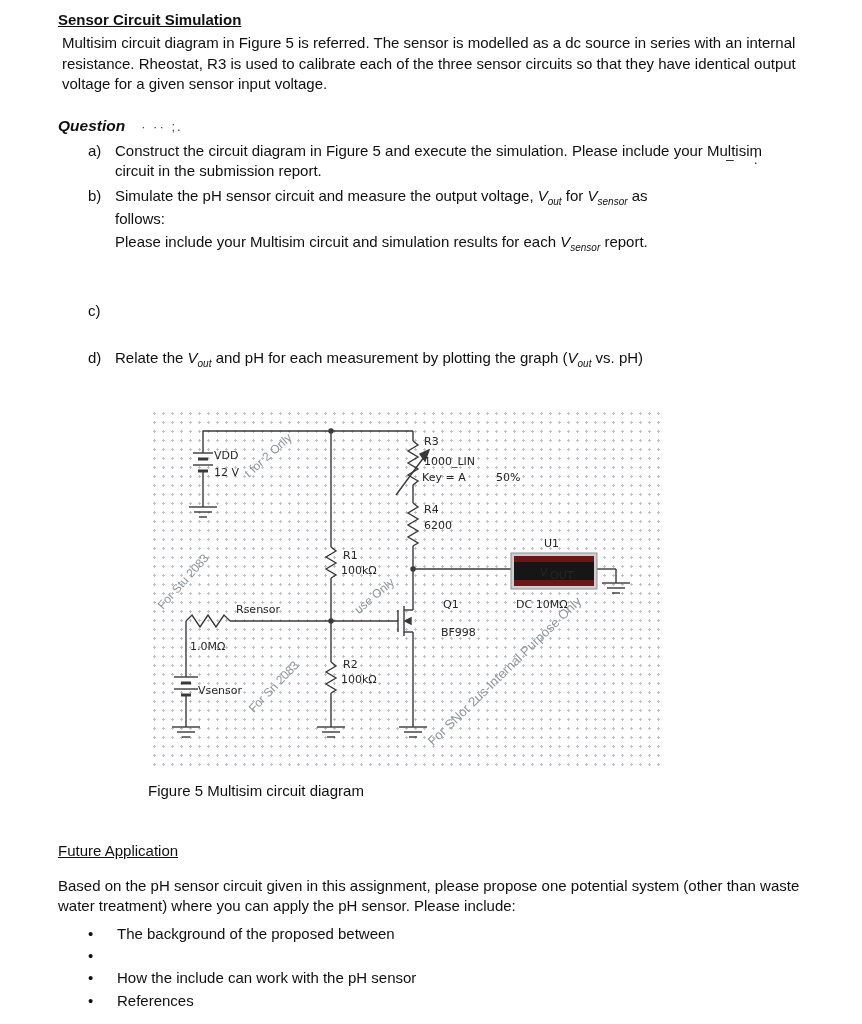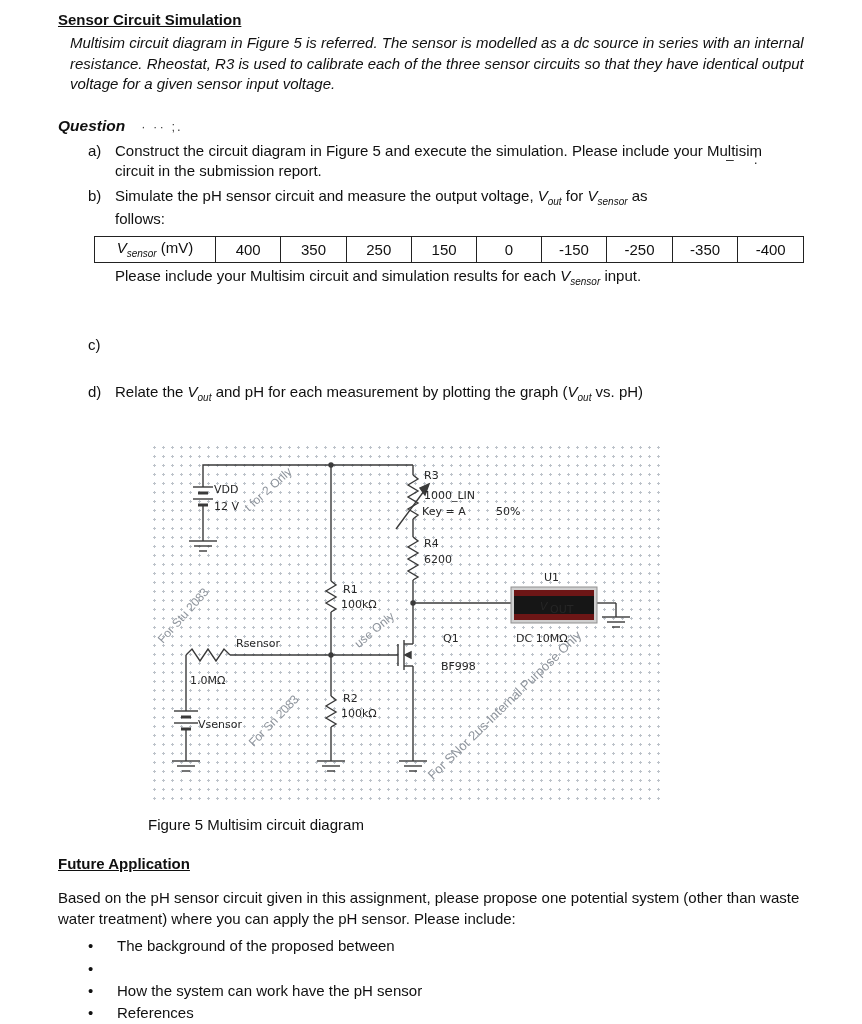--- a/index.html
+++ b/index.html
@@ -1,19 +1,19 @@
 <!DOCTYPE html>
 <html><head>
 <meta charset="utf-8">
 <style>
   html,body{margin:0;padding:0;background:#ffffff;}
   body{width:862px;height:1024px;font-family:"Liberation Sans",sans-serif;color:#101010;}
   .page{position:relative;width:862px;height:1024px;box-sizing:border-box;padding:10px 58px 8px 58px;font-size:15px;line-height:1.36;}
   .title{font-size:15px;font-weight:bold;text-decoration:underline;margin:0;}
-  .intro{margin:3px 0 0 12px;max-width:746px;font-style:italic;}
+  .intro{margin:3px 0 0 4px;max-width:746px;}
   .qhead{margin-top:20px;font-weight:bold;font-style:italic;font-size:15.5px;}
   .smudge{color:#444;font-weight:normal;font-style:normal;margin-left:16px;letter-spacing:2px;font-size:13px;}
   .qitem{display:flex;margin:5px 0 0 30px;}
   .qlabel{width:27px;flex:none;}
   .qtext{max-width:676px;}
   i.v{font-style:italic;}
   sub.vs{font-size:10px;font-style:italic;}
   .vtable{border-collapse:collapse;margin:7px 0 3px 36px;}
   .vtable td{border:1px solid #222;text-align:center;padding:1px 5px;height:20px;font-size:15px;white-space:nowrap;}
   .vtable td.head{width:112px;}
@@ -22,21 +22,21 @@
   .gap-c{margin-top:46px;}
   .gap-d{margin-top:27px;}
   .artifact{position:absolute;left:726px;top:150px;color:#333;letter-spacing:8px;font-size:14px;}
   .figwrap{position:relative;width:516px;height:362px;margin:36px 0 0 90px;overflow:hidden;
            background-image:radial-gradient(circle,#bcc2c9 1px,rgba(0,0,0,0) 1.3px);
            background-size:9px 9px;background-position:2px 2px;}
   .wm{position:absolute;color:#8e949c;white-space:nowrap;transform-origin:0 0;font-size:12px;}
   svg.circ{position:absolute;left:0;top:0;}
   svg.circ text{font-family:"DejaVu Sans",sans-serif;font-size:11px;fill:#262626;}
   .caption{width:516px;margin:12px 0 0 90px;text-align:left;}
-  .fa-title{margin-top:19px;font-weight:bold;text-decoration:underline;}
+  .fa-title{margin-top:40px;font-weight:normal;text-decoration:underline;}
   .fa-body{margin-top:14px;max-width:750px;}
   .bullets{margin-top:7px;}
   .bullet{display:flex;margin:2px 0 0 30px;}
   .bmark{width:29px;flex:none;}
 </style>
 </head>
 <body>
 
 <div class="page">
 
@@ -56,39 +56,23 @@
   </div>
 
   <div class="qitem">
     <span class="qlabel">b)</span>
     <div class="qtext">
       <span>Simulate the pH sensor circuit and measure the output voltage, </span><i class="v">V</i><sub class="vs">out</sub><span> for </span><i class="v">V</i><sub class="vs">sensor</sub><span> as</span><br>
       <span>follows:</span>
     </div>
   </div>
 
-  <table class="vtable">
-    <tbody>
-        <tr>
-      <td class="head"><i class="v">V</i><sub class="vs">sensor</sub><span> (mV)</span></td>
-      <td class="val">400</td>
-      <td class="val">350</td>
-      <td class="val">250</td>
-      <td class="val">150</td>
-      <td class="val">0</td>
-      <td class="val">-150</td>
-      <td class="val">-250</td>
-      <td class="val">-350</td>
-      <td class="val">-400</td>
-    </tr>
-  </tbody>
-    </table>
 
   <div class="note">
-    <span>Please include your Multisim circuit and simulation results for each </span><i class="v">V</i><sub class="vs">sensor</sub><span> input.</span>
+    <span>Please include your Multisim circuit and simulation results for each </span><i class="v">V</i><sub class="vs">sensor</sub><span> report.</span>
   </div>
 
   <div class="qitem gap-c">
     <span class="qlabel">c)</span>
   </div>
 
   <div class="qitem gap-d">
     <span class="qlabel">d)</span>
     <div class="qtext">
       <span>Relate the </span><i class="v">V</i><sub class="vs">out</sub><span> and pH for each measurement by plotting the graph (</span><i class="v">V</i><sub class="vs">out</sub><span> vs. pH)</span>
@@ -208,21 +192,21 @@
   <div class="bullets">
     <div class="bullet">
       <span class="bmark">•</span>
       <span>The background of the proposed between</span>
     </div>
     <div class="bullet">
       <span class="bmark">•</span>
     </div>
     <div class="bullet">
       <span class="bmark">•</span>
-      <span>How the system can work have the pH sensor</span>
+      <span>How the include can work with the pH sensor</span>
     </div>
     <div class="bullet">
       <span class="bmark">•</span>
       <span>References</span>
     </div>
   </div>
 
 </div>
 
 </body></html>

